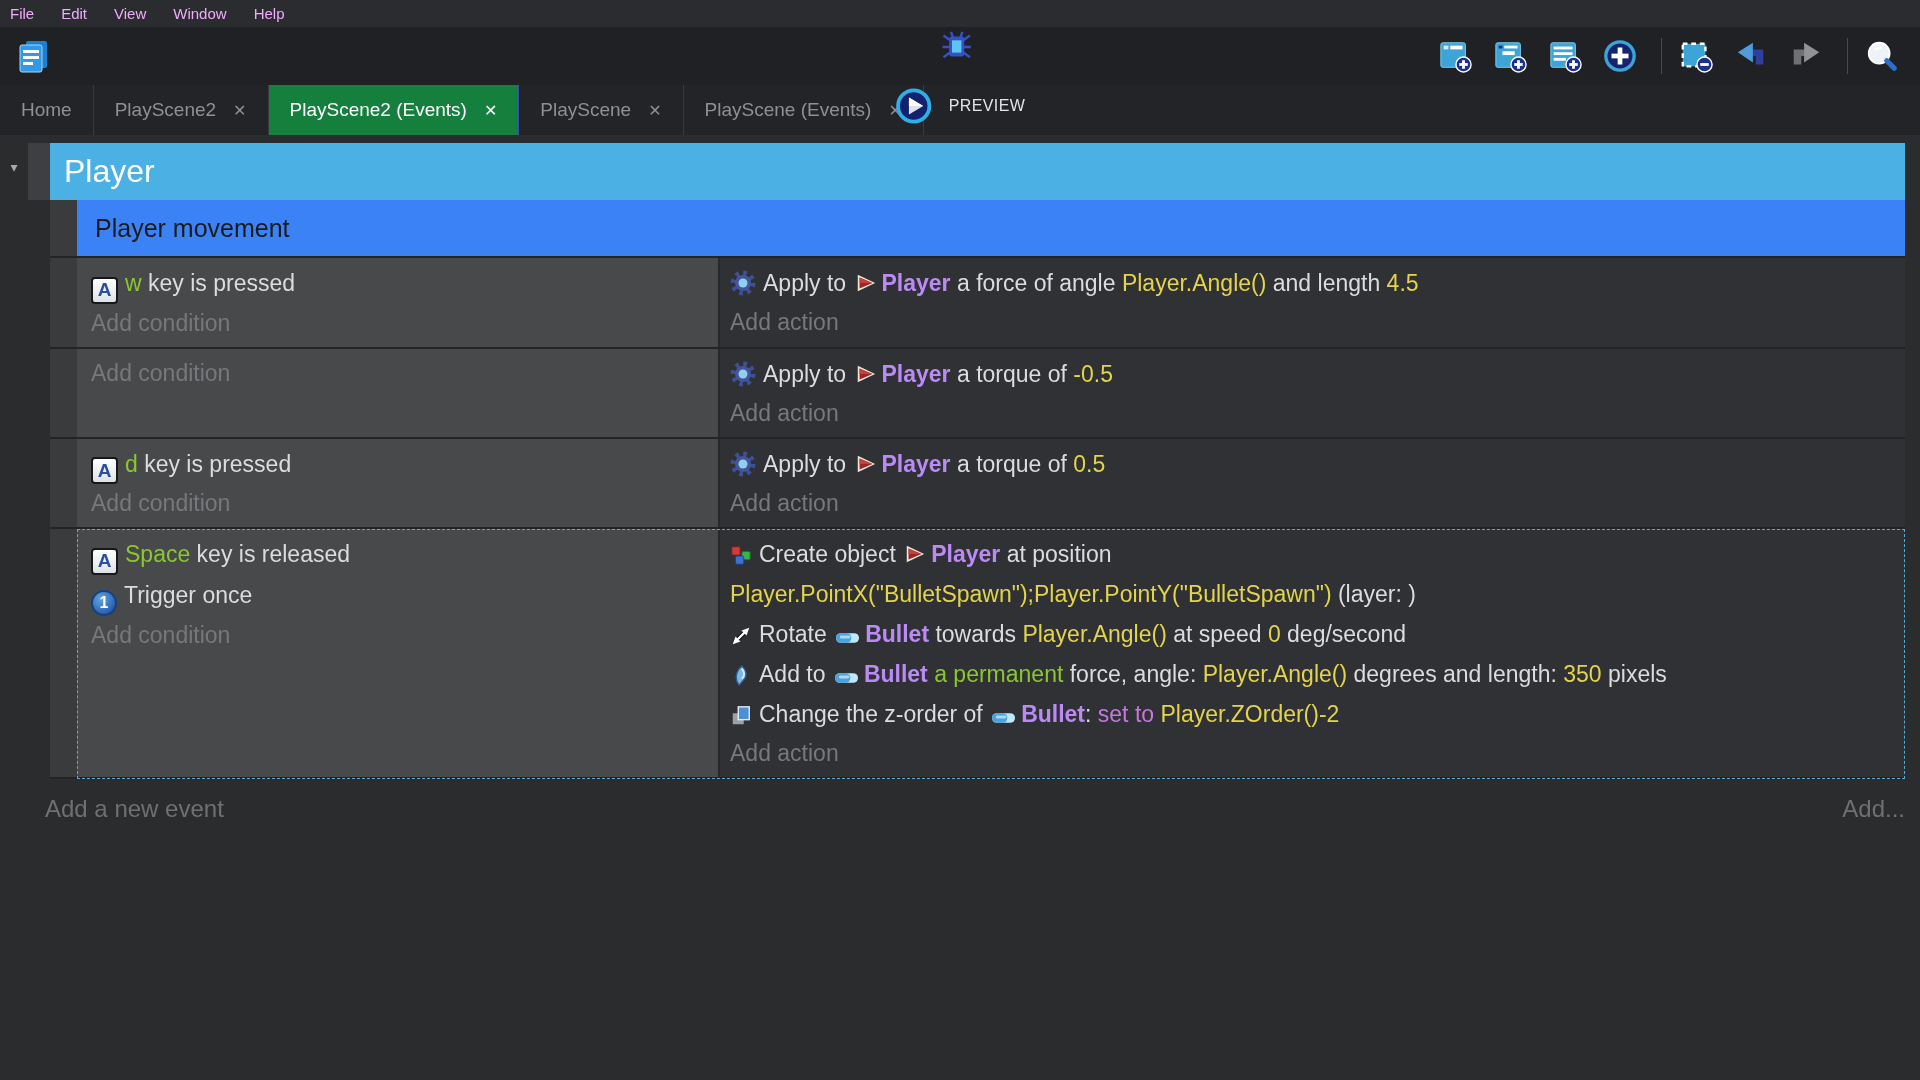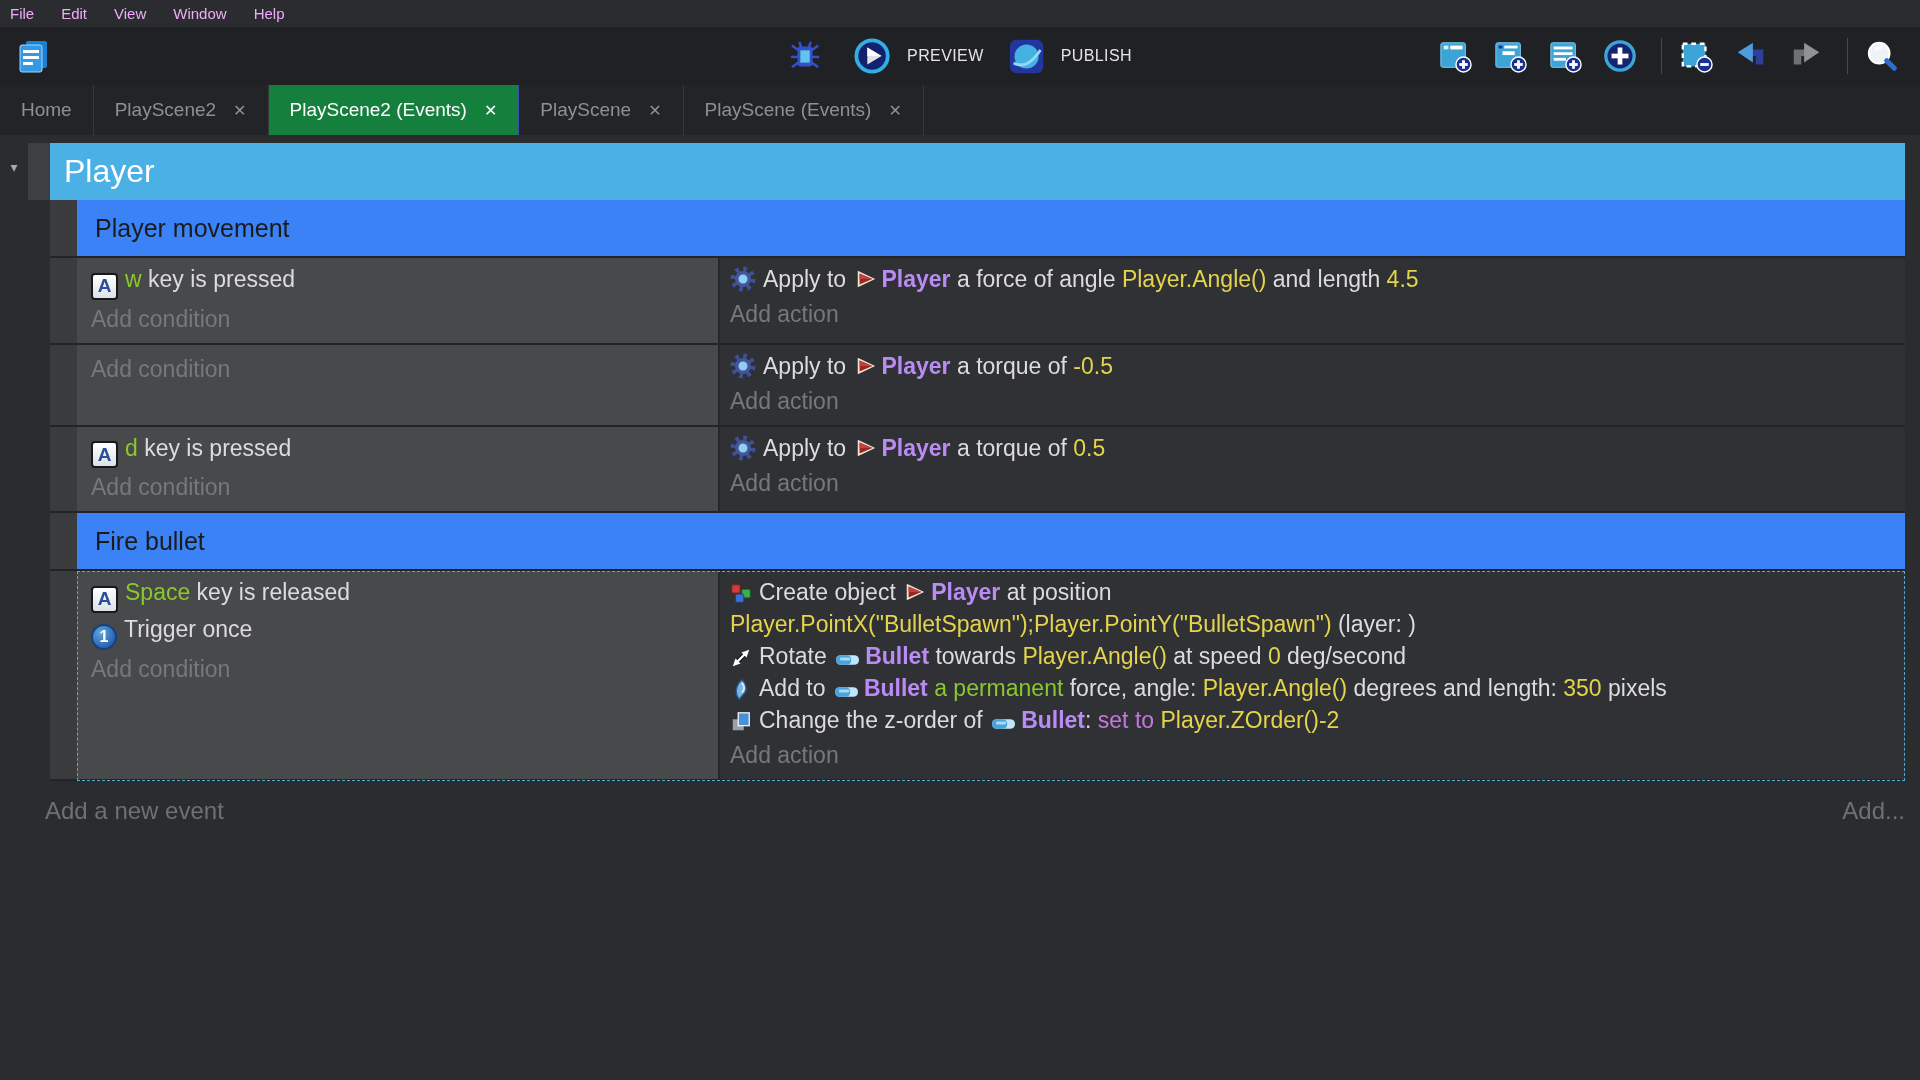--- a/index.html
+++ b/index.html
@@ -20,21 +20,21 @@
     display: flex; align-items: center;
   }
   .tb-btn {
     background: none; border: none; padding: 2px; display: flex;
     align-items: center; gap: 9px; color: #e4e4e6; font-size: 16px;
     font-family: "Liberation Sans", sans-serif; letter-spacing: .4px; cursor: pointer;
   }
   .tb-logo { margin-left: 13px; }
   .tb-center {
     position: absolute; left: 50%; top: 0; height: 100%;
-    transform: translateX(-50%); display: flex; align-items: center; gap: 20px;
+    transform: translateX(-50%); display: flex; align-items: center; gap: 20px; flex-direction: column;
   }
   .tb-right { margin-left: auto; display: flex; align-items: center; gap: 10px; padding-right: 12px; }
   .tb-sep { width: 1px; height: 36px; background: #47484c; margin: 0 5px; }
   
   .tabbar { height: 50px; background: #232427; display: flex; align-items: stretch; }
   .tab {
     display: flex; align-items: center; gap: 17px; padding: 0 21px;
     font-size: 19px; color: #8f9093; border-right: 1px solid #38393c; cursor: pointer;
     white-space: nowrap;
   }
@@ -60,21 +60,21 @@
     height: 58px; display: flex; align-items: center; padding-left: 18px;
     border-bottom: 2px solid #232427; cursor: pointer;
   }
   .ev-body { flex: 1; display: flex; border-bottom: 2px solid #232427; }
   .ev-row.selected .ev-body { outline: 1px dashed #54aad9; outline-offset: -1px; }
   .cond-cell {
     width: 643px; background: #48494b; padding: 5px 8px 5px 14px;
     border-right: 2px solid #27282a;
   }
   .act-cell { flex: 1; background: #303134; padding: 5px 8px 5px 10px; }
-  .ev-line { font-size: 23px; line-height: 32px; white-space: nowrap; cursor: pointer; }
+  .ev-line { font-size: 23px; line-height: 40px; white-space: nowrap; cursor: pointer; }
   .add-line { color: #77787b; font-size: 23px; line-height: 38px; cursor: pointer; }
   .seg-plain  { color: #dcdcde; }
   .seg-key    { color: #8bc72e; }
   .seg-green  { color: #8bc72e; }
   .seg-object { color: #bb8bf5; font-weight: bold; }
   .seg-expr   { color: #e3d44c; }
   .seg-violet { color: #c478dd; }
   
   .ic { display: inline-flex; align-items: center; justify-content: center;
         vertical-align: -5px; margin-right: 7px; }
@@ -355,26 +355,20 @@
     <svg viewBox="0 0 24 24" width="22" height="22">
       <polygon points="3,3 22,12 3,21" fill="#efe6d4"></polygon>
       <polygon points="5,6 19,12 5,18" fill="#9c2626"></polygon>
       <polygon points="5,6 19,12 5,12" fill="#c24040"></polygon>
     </svg>
   </span><span class="seg-object">Player</span><span class="seg-plain"> a torque of </span><span class="seg-expr">0.5</span></div>
             <div class="add-line">Add action</div>
       </div>
     </div>
   </div>
-      <div class="ev-row">
-    <div class="rail"></div>
-    <div class="group-header">
-      <span>Fire bullet</span>
-    </div>
-  </div>
       <div class="ev-row selected">
     <div class="rail"></div>
     <div class="ev-body">
       <div class="cond-cell">
         <div class="ev-line"><span class="ic kbd">A</span><span class="seg-key">Space</span><span class="seg-plain"> key is released</span></div>
             <div class="ev-line"><span class="ic once">1</span><span class="seg-plain">Trigger once</span></div>
             <div class="add-line">Add condition</div>
       </div>
       <div class="act-cell">
         <div class="ev-line"><span class="ic">

